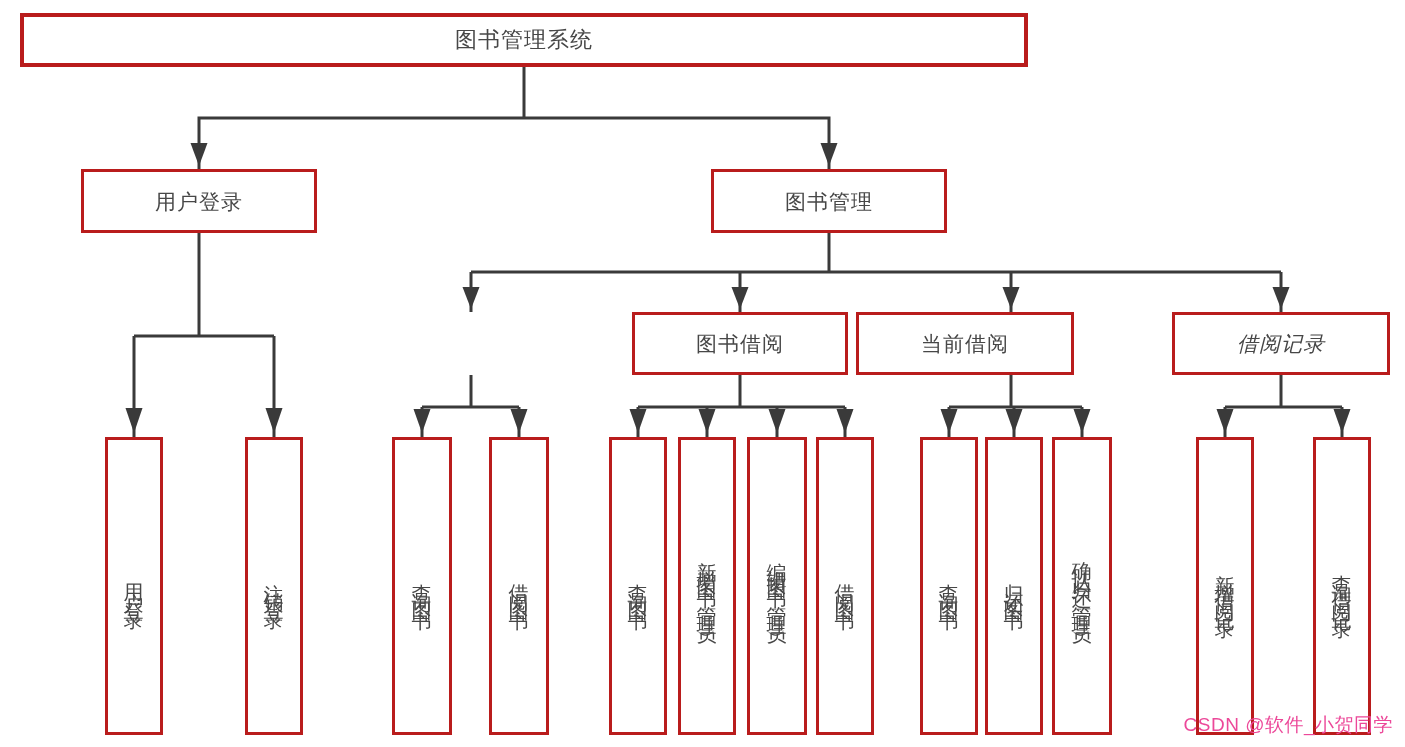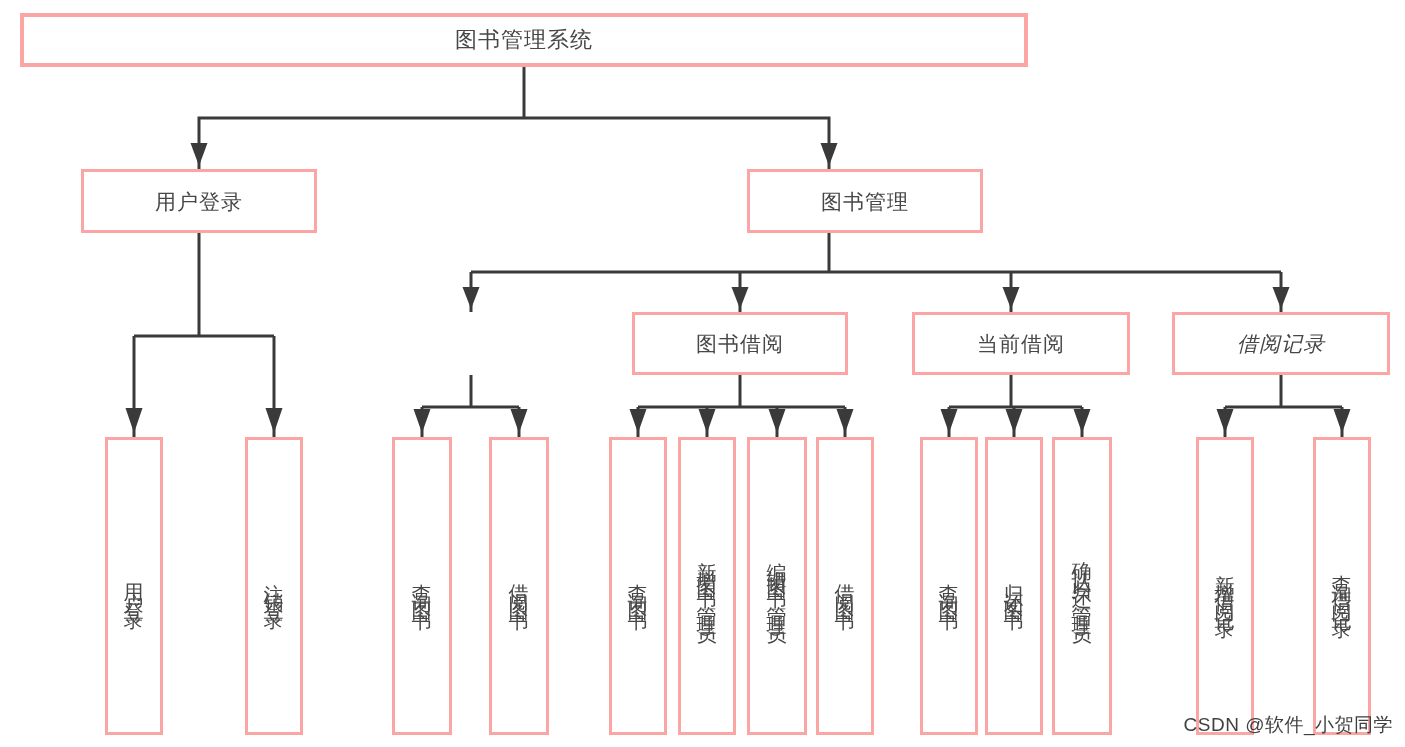--- a/index.html
+++ b/index.html
@@ -18,64 +18,64 @@
   #connectors {
     position: absolute;
     left: 0;
     top: 0;
     z-index: 1;
   }
   .box {
     position: absolute;
     box-sizing: border-box;
     background: #ffffff;
-    border: 3px solid #fca5a5;
+    border: 3px solid #b91c1c;
     color: #474747;
     display: flex;
     align-items: center;
     justify-content: center;
     z-index: 2;
     line-height: 1;
   }
   .h-box { font-size: 21px; letter-spacing: 1px; }
   .v-box {
     top: 437px;
     height: 298px;
     writing-mode: vertical-rl;
     text-orientation: mixed;
     font-size: 20px;
     letter-spacing: 9px;
   }
   
   #root-box        { left: 20px;   top: 13px;  width: 1008px; height: 54px; border-width: 4px; font-size: 22px; }
   #user-login      { left: 81px;   top: 169px; width: 236px;  height: 64px; }
-  #book-mgmt       { left: 711px;  top: 169px; width: 236px;  height: 64px; margin-left: 36px; }
+  #book-mgmt       { left: 711px;  top: 169px; width: 236px;  height: 64px; }
   #new-book-rec    { left: 362px;  top: 312px; width: 218px;  height: 63px; }
   #book-borrow     { left: 632px;  top: 312px; width: 216px;  height: 63px; }
-  #current-borrow  { left: 912px;  top: 312px; width: 218px;  height: 63px; }
+  #current-borrow  { left: 856px;  top: 312px; width: 218px;  height: 63px; }
   #borrow-records  { left: 1172px; top: 312px; width: 218px;  height: 63px; font-style: italic; }
   #leaf-login      { left: 105px;  width: 58px; }
   #leaf-logout     { left: 245px;  width: 58px; }
   #leaf-nbr-query  { left: 392px;  width: 60px; }
   #leaf-nbr-borrow { left: 489px;  width: 60px; }
   #leaf-bb-query   { left: 609px;  width: 58px; }
   #leaf-bb-add     { left: 678px;  width: 58px; }
   #leaf-bb-edit    { left: 747px;  width: 60px; }
   #leaf-bb-borrow  { left: 816px;  width: 58px; }
   #leaf-cb-query   { left: 920px;  width: 58px; }
   #leaf-cb-return  { left: 985px;  width: 58px; }
   #leaf-cb-confirm { left: 1052px; width: 60px; }
   #leaf-br-add     { left: 1196px; width: 58px; }
   #leaf-br-query   { left: 1313px; width: 58px; }
   #watermark {
     position: absolute;
     right: 12px;
     bottom: 9px;
     z-index: 3;
-    color: #404040;
+    color: #ec4899;
     font-size: 19px;
     letter-spacing: 0.5px;
     white-space: nowrap;
   }
 </style>
 </head>
 <body>
 
 <div id="stage">
 

